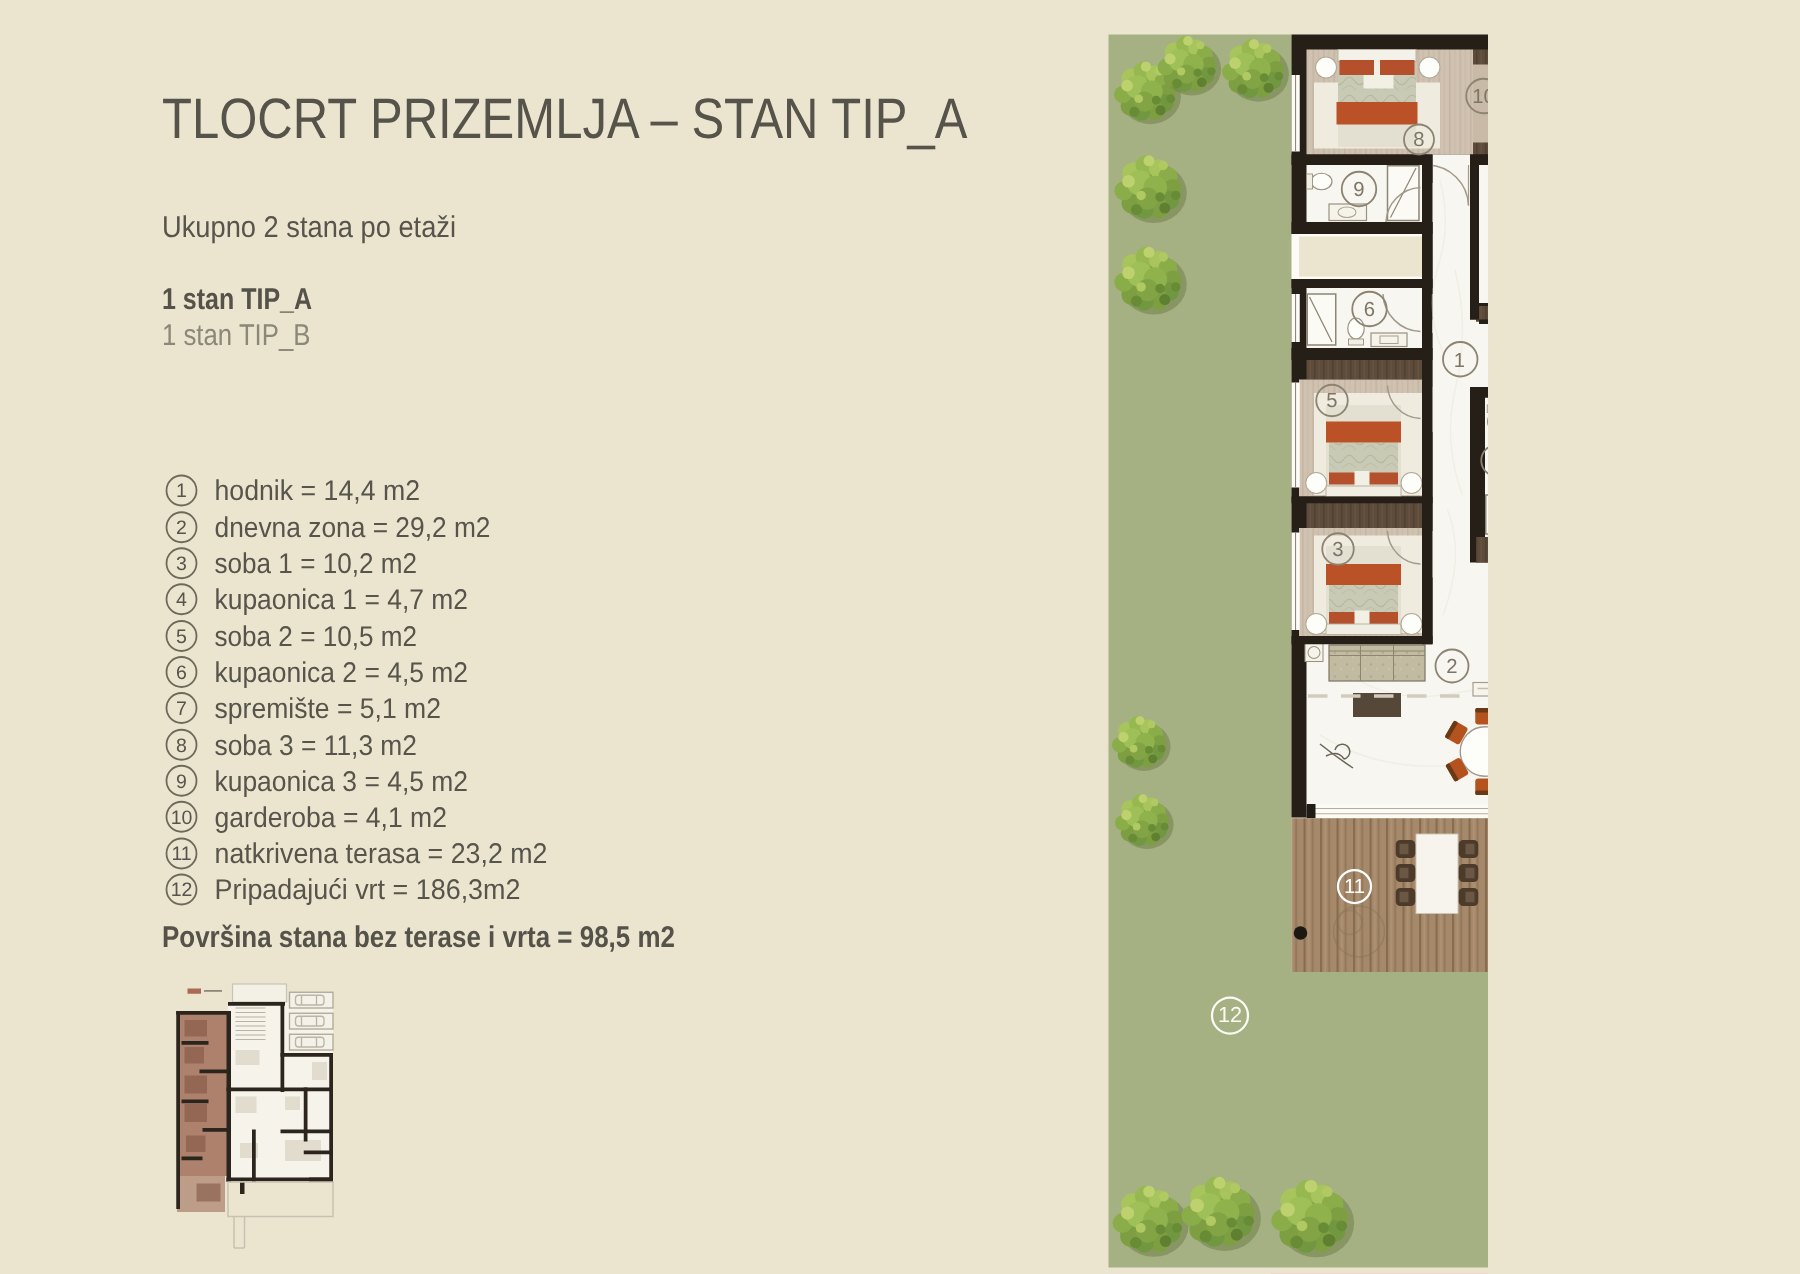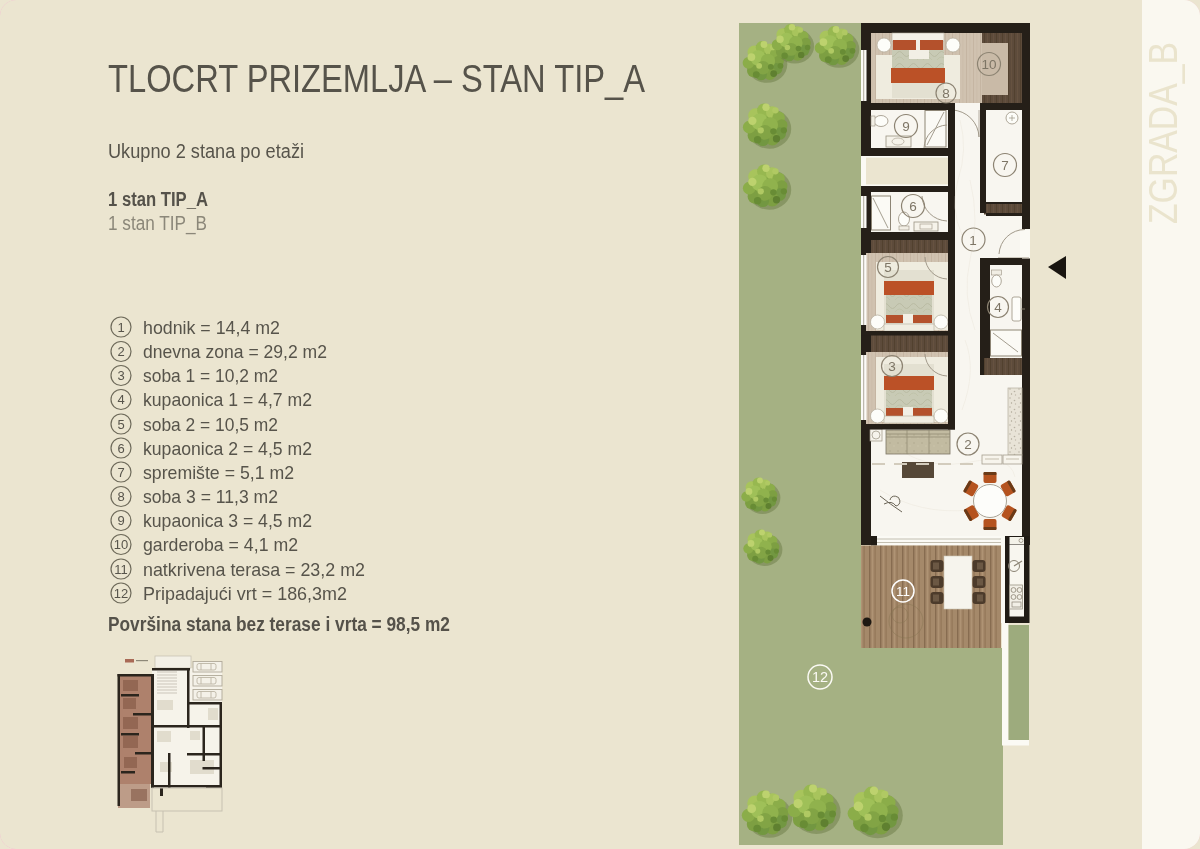--- a/index.html
+++ b/index.html
@@ -1,16 +1,16 @@
 <!DOCTYPE html>
 <html><head>
 <meta charset="utf-8">
 <style>
 html,body{margin:0;padding:0;background:#ebe5d0;}
-#page{position:relative;width:1200px;height:849px;overflow:hidden;background:#f9a8d4;border-radius:16px;}
+#page{position:relative;width:992px;height:849px;overflow:hidden;background:#f9a8d4;}
 svg{display:block;}
 text{font-family:"Liberation Sans",sans-serif;}
 </style>
 </head>
 <body>
 <div id="page">
 <svg width="1200" height="849" viewBox="0 0 1200 849">
 <defs>
 <pattern id="woodlight" width="7" height="40" patternUnits="userSpaceOnUse">
   <rect width="7" height="40" fill="#d0c2b0"></rect>

